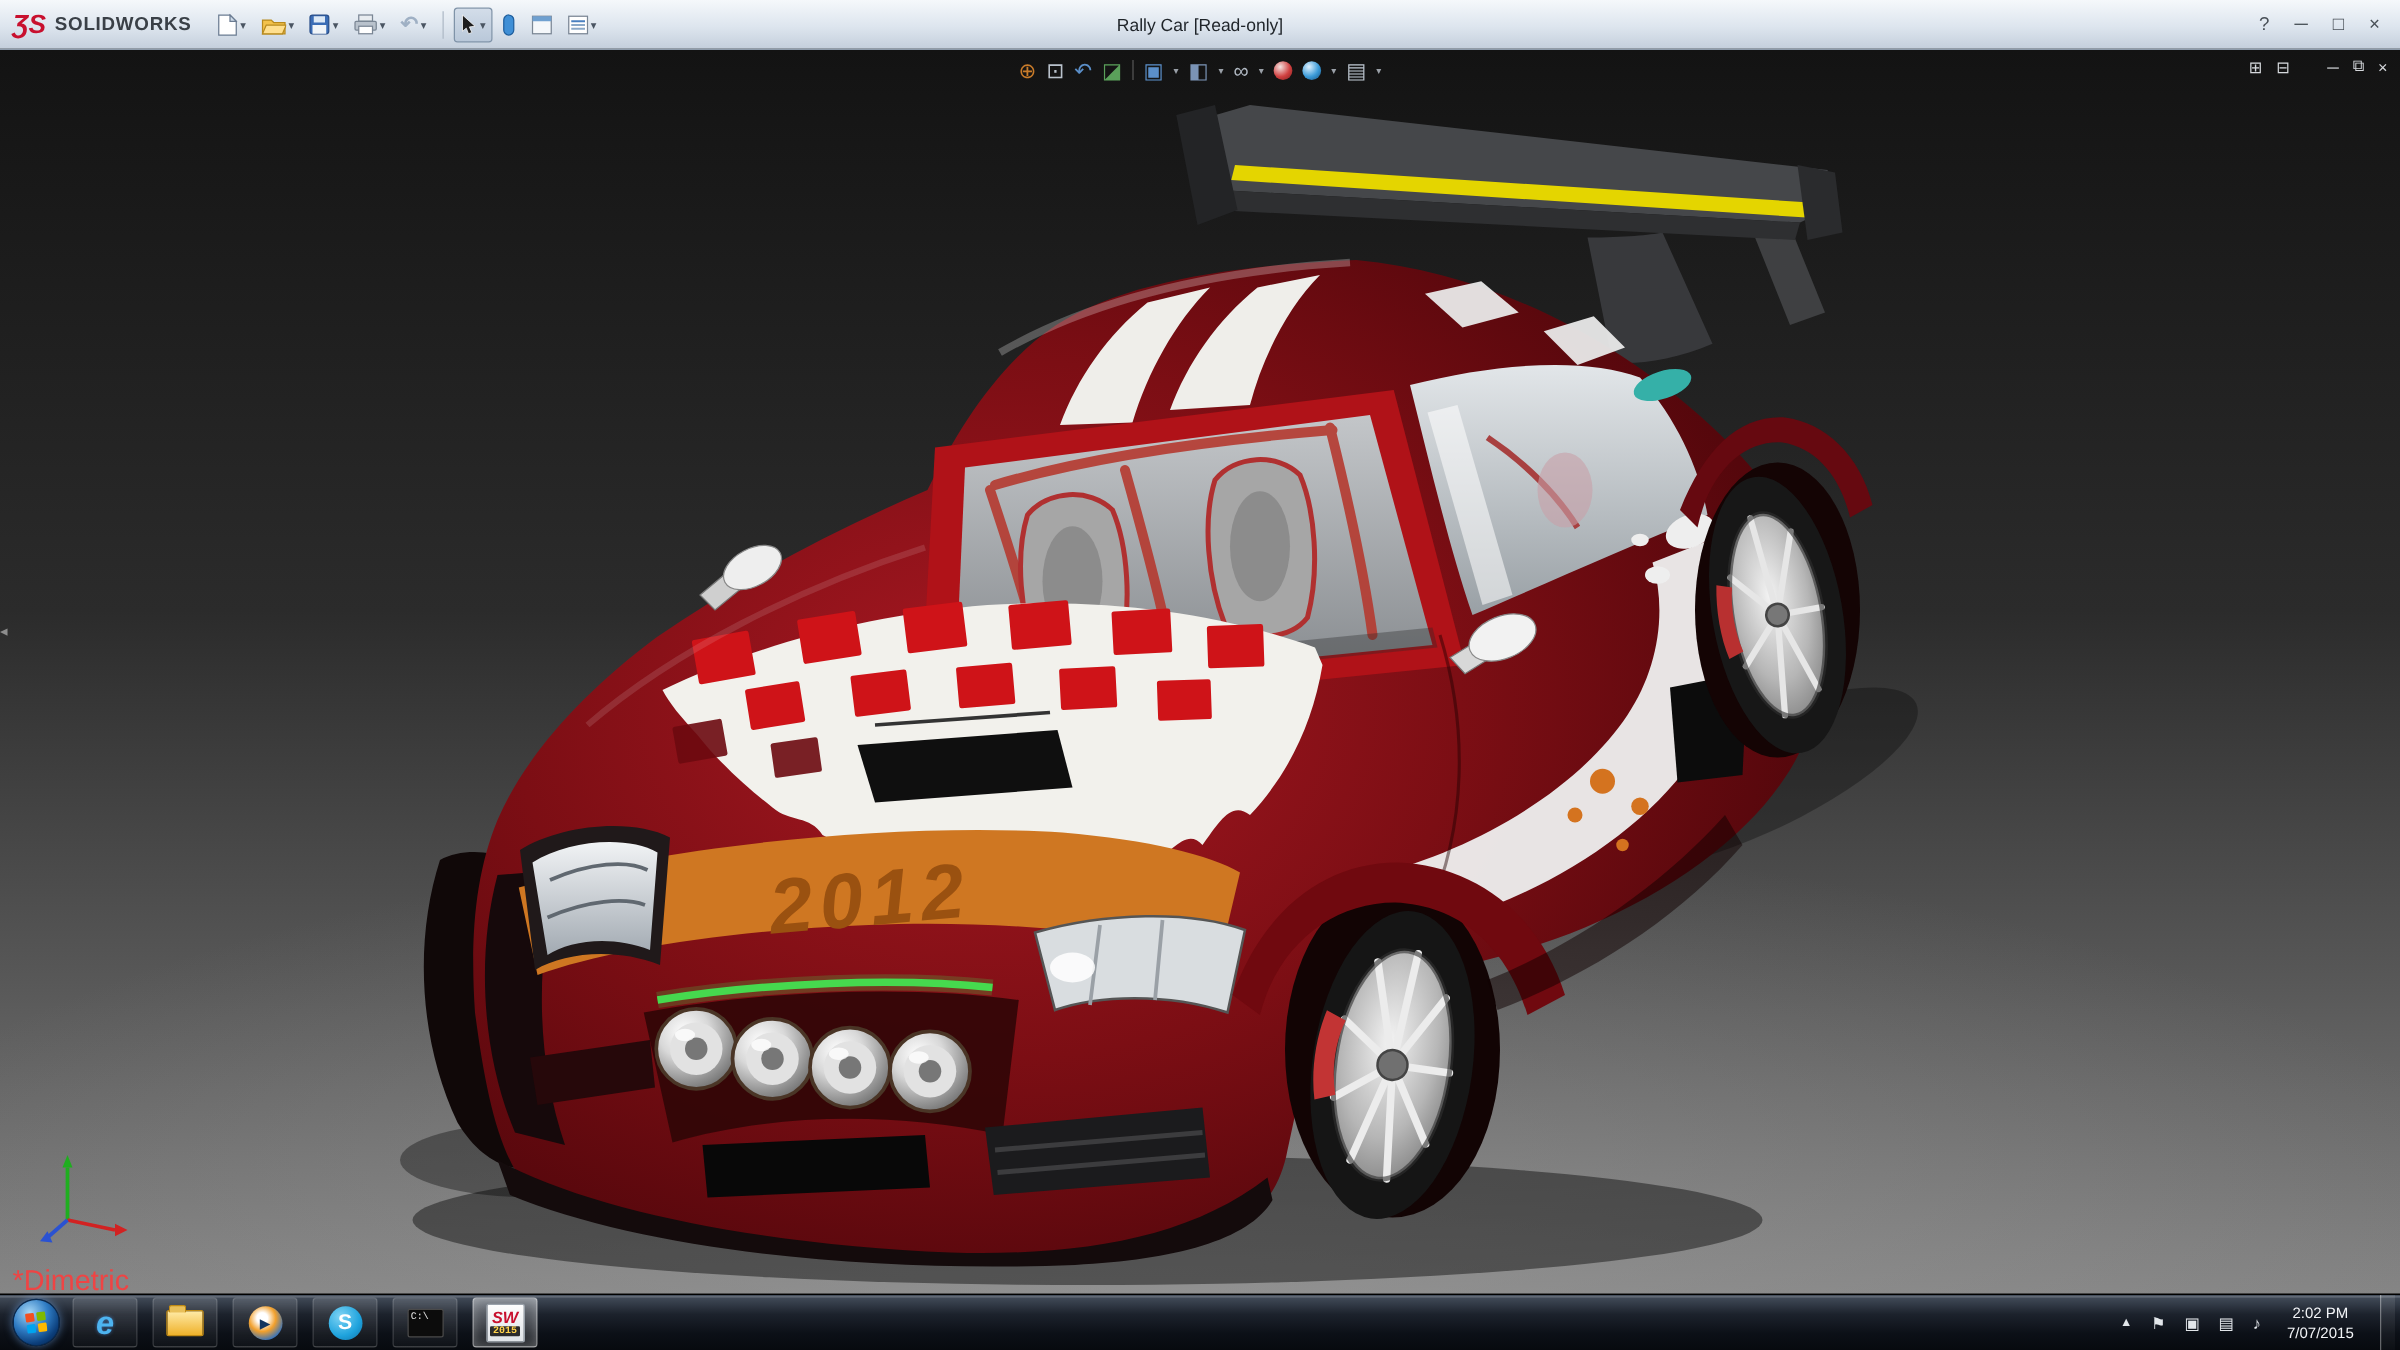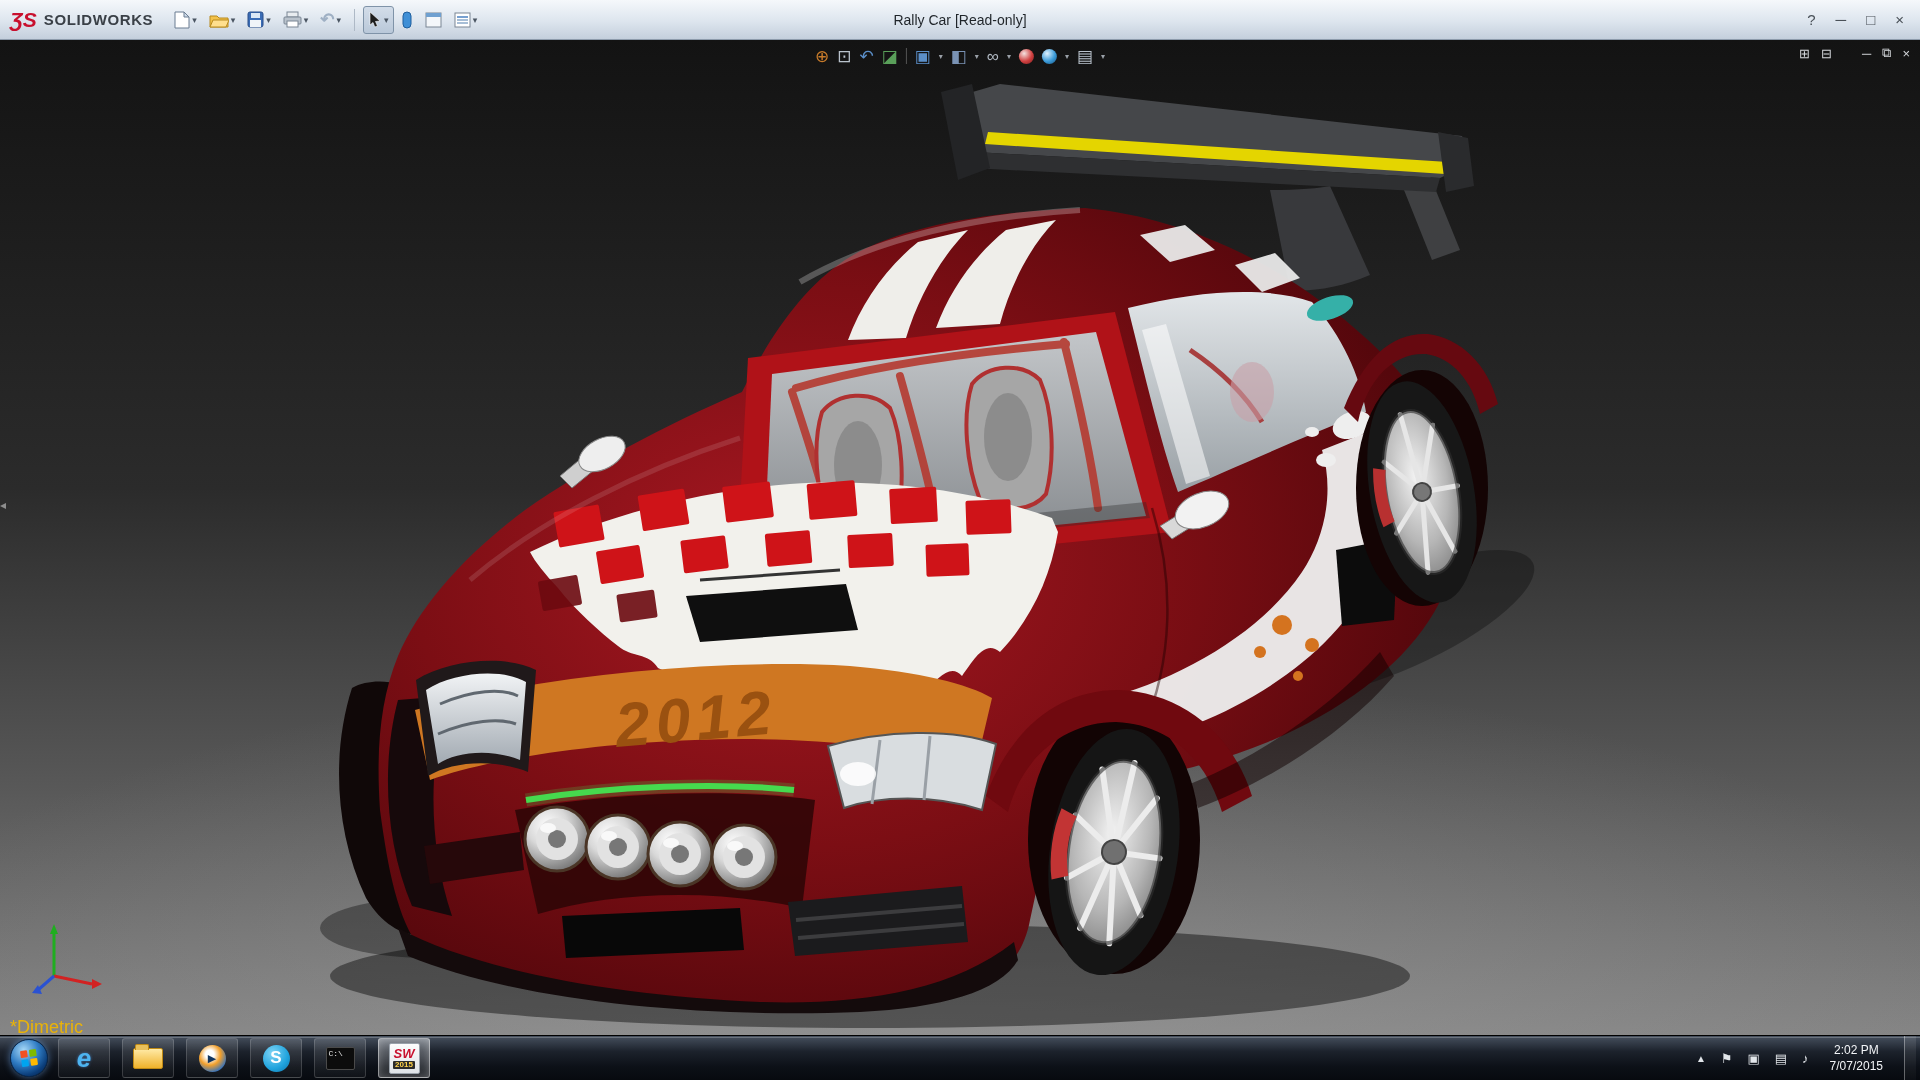--- a/index.html
+++ b/index.html
@@ -32,21 +32,21 @@
     display:flex;align-items:center;gap:8px;height:26px;z-index:3;}
   .hicon{font-size:17px;line-height:1;}
   .hchev{font-size:8px;color:#9aa0a8;}
   .hsep{width:1px;height:16px;background:#555;}
   .ball{width:15px;height:15px;border-radius:50%;}
   .ball-red{background:radial-gradient(circle at 35% 30%,#f4e2e0,#d04040 55%,#7c1d1d);}
   .ball-blue{background:radial-gradient(circle at 35% 30%,#dff2ff,#3a9ad8 55%,#174f7c);}
   .docwin{position:absolute;top:5px;right:10px;display:flex;align-items:center;gap:11px;
     color:#d5d8dc;font-size:13px;z-index:3;}
   .docwin .grp-gap{width:8px;}
-  .orient{position:absolute;left:10px;bottom:-3px;color:#eab308;font-size:18px;z-index:3;}
+  .orient{position:absolute;left:10px;bottom:-3px;color:#ef4444;font-size:23px;z-index:3;}
   .collapse{position:absolute;left:0;top:458px;color:#8d8d8d;font-size:12px;z-index:3;}
 
   
   .taskbar{position:absolute;bottom:0;left:0;width:1920px;height:45px;z-index:6;
     background:linear-gradient(#46505e,#1c222c 35%,#0c1017 70%,#070a0f);
     border-top:1px solid #000;display:flex;align-items:center;}
   .taskbar::before{content:"";position:absolute;top:1px;left:0;right:0;height:1px;
     background:rgba(255,255,255,.22);}
   .orb{width:38px;height:38px;border-radius:50%;margin:0 10px;flex:none;
     background:radial-gradient(circle at 35% 28%,#a6d8f7,#2f7cc4 42%,#0b3d79 72%,#041f44);
@@ -68,21 +68,21 @@
     background:radial-gradient(circle at 40% 35%,#fff 18%,#f2a02c 45%,#2a6fc4 78%,#153a6a);
     display:flex;align-items:center;justify-content:center;color:#12355f;font-size:11px;}
   .skype{width:27px;height:27px;border-radius:50%;background:radial-gradient(circle at 35% 30%,#7fd4f5,#1fa3dd 60%,#0f72a8);
     color:#fff;font-weight:bold;font-size:17px;display:flex;align-items:center;justify-content:center;}
   .cmd{width:29px;height:23px;background:#0c0c0c;border:1px solid #4a4a4a;border-radius:2px;
     color:#e8e8e8;font-family:"Liberation Mono",monospace;font-size:8px;padding:1px 2px;}
   .swicon{width:31px;height:31px;background:linear-gradient(#fdfdfd,#dfe3e8);border:1px solid #9aa2ab;
     border-radius:2px;display:flex;flex-direction:column;align-items:center;justify-content:center;line-height:1;}
   .swicon .sw{color:#c8102e;font-weight:bold;font-style:italic;font-size:13px;}
   .swicon .ver{color:#8a5a00;background:#2b2b2b;color:#ffd24a;font-size:8px;font-weight:bold;
-    padding:0 2px;margin-top:1px;border-radius:1px;}
+    padding:0 2px;margin-top:1px;border-radius:1px;font-family:Liberation Mono, monospace;}
   .tray{margin-left:auto;display:flex;align-items:center;gap:15px;color:#e2e6ea;
     font-size:13px;padding-right:4px;}
   .clock{text-align:center;font-size:12px;color:#f2f4f7;line-height:1.35;margin:0 6px;}
   .showdesk{width:12px;height:45px;border-left:1px solid rgba(255,255,255,.35);
     background:linear-gradient(rgba(255,255,255,.10),rgba(255,255,255,.02));}
 </style>
 </head>
 <body>
 
 <div class="titlebar">

